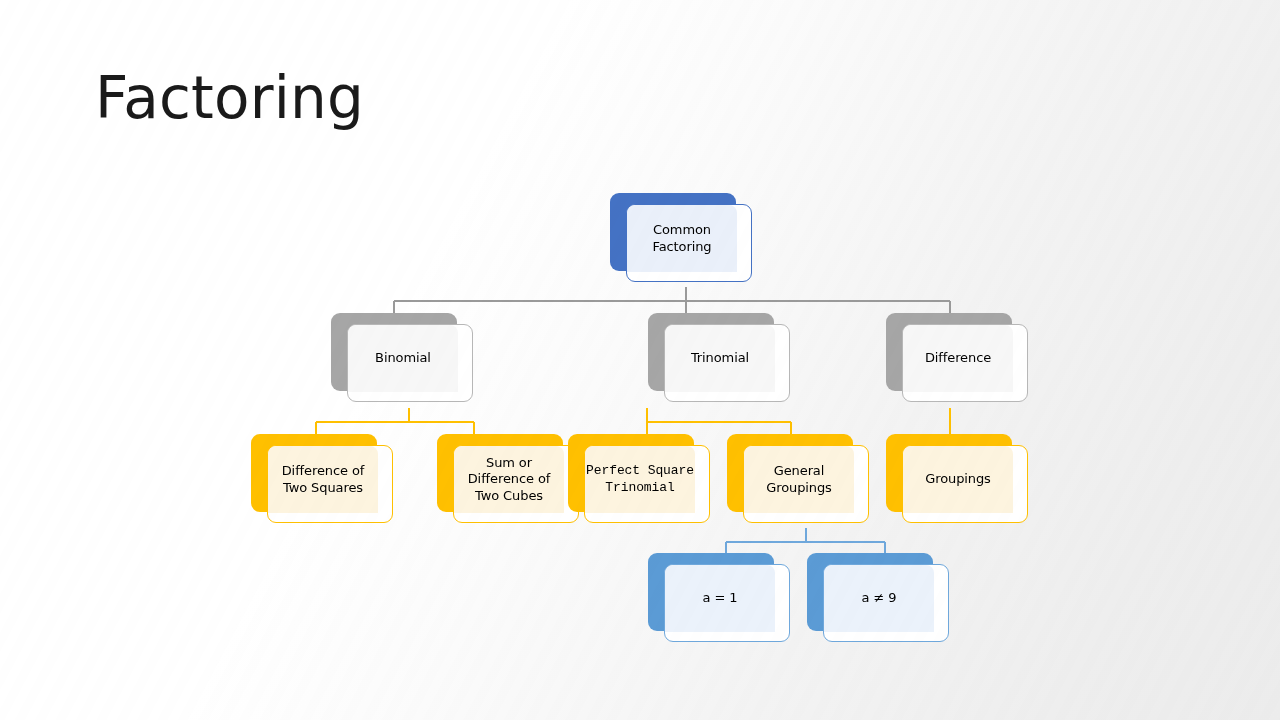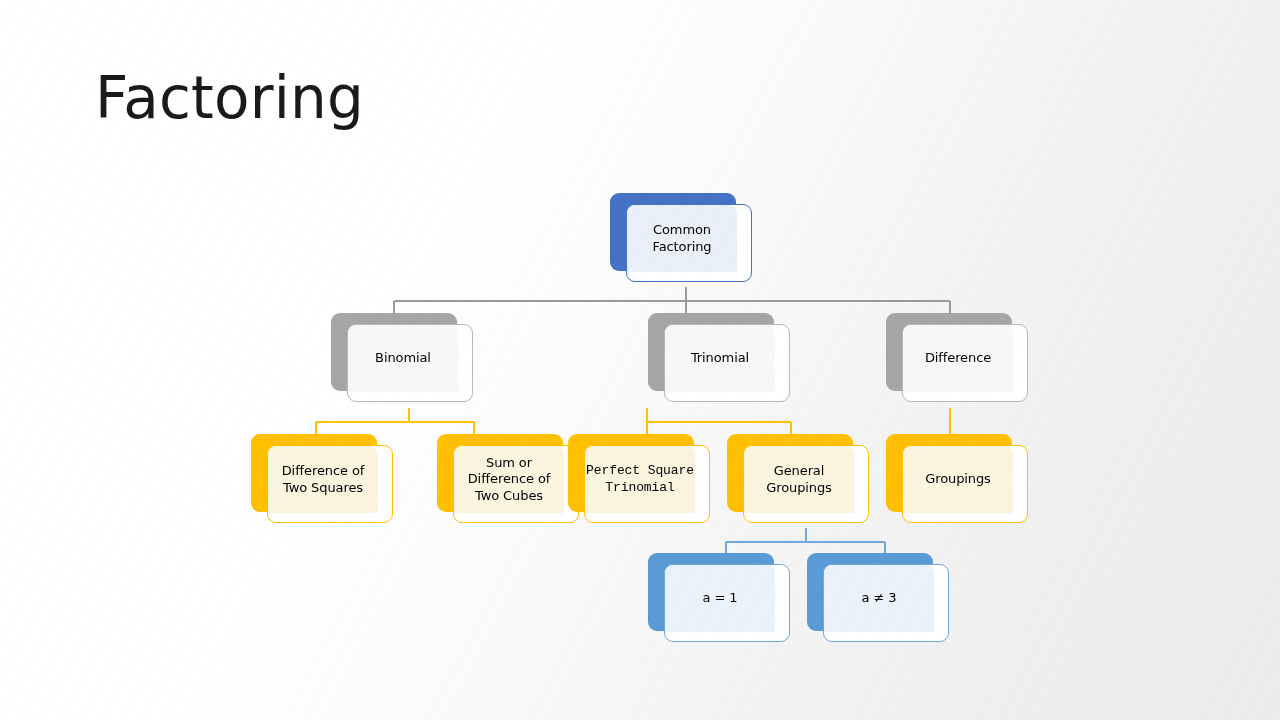--- a/index.html
+++ b/index.html
@@ -261,17 +261,17 @@
     <div class="card">
       <div class="fill"></div>
       <div class="label">a = 1</div>
     </div>
   </div>
 
   <div class="node blue-light" style="left:807px; top:553px; width:158px; height:100px;">
     <div class="plate"></div>
     <div class="card">
       <div class="fill"></div>
-      <div class="label">a  ≠ 3</div>
+      <div class="label">a  ≠ 9</div>
     </div>
   </div>
 
 </div>
 
 </body></html>

